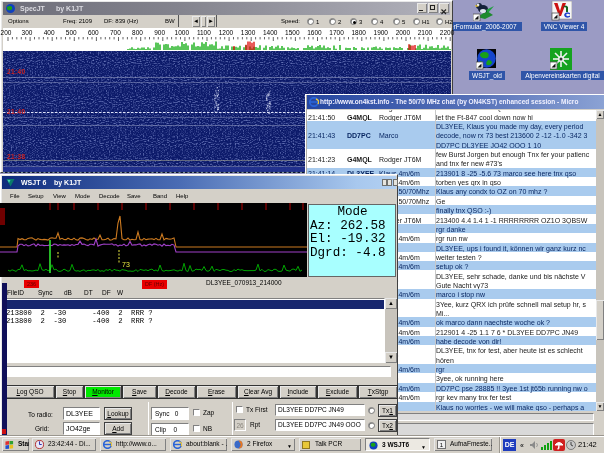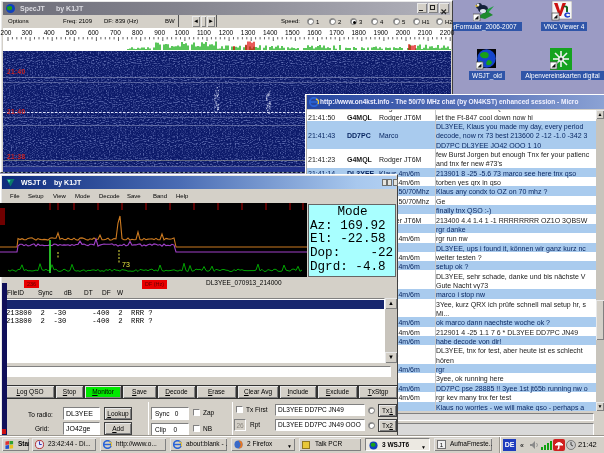--- a/index.html
+++ b/index.html
@@ -553,23 +553,22 @@
       <polyline points="0,49 17,49 18,42.8 20,41.2 22,41.3 24,42.7 26,41.6 28,42.9 30,42.5 32,41.5 34,40.8 36,43.1 38,41.0 40,42.5 42,42.0 44,42.6 46,42.5 48,42.4 50,42.0 52,42.7 54,41.0 56,41.3 58,42.5 60,41.5 62,42.2 64,41.9 66,42.1 68,41.8 70,42.6 72,41.6 74,42.5 76,41.5 78,41.4 80,38.0 82,41.3 84,41.1 86,42.1 88,42.6 90,41.2 92,41.3 94,42.0 96,36.0 98,43.1 100,42.1 102,41.5 104,41.0 106,41.3 108,41.3 110,41.2 112,40.8 114,42.1 116,41.5 118,43.1 120,42.1 122,42.5 124,41.1 126,42.9 128,42.0 130,38.5 132,42.2 134,41.9 136,41.9 138,41.2 140,40.9 142,43.1 144,41.9 146,42.8 148,41.8 150,41.0 152,42.3 154,40.9 156,41.2 158,42.2 160,41.5 162,43.2 164,41.1 166,42.6 168,42.3 170,42.7 172,41.3 174,42.1 176,49 307,49" fill="none" stroke="#a040c8" stroke-width="1.1"></polyline>
       <polyline points="8,67.1 10,68.2 12,66.8 14,67.5 16,68.4 18,66.5 20,66.4 22,61.8 24,67.5 26,66.6 28,67.8 30,67.7 32,68.0 34,67.7 36,67.1 38,67.6 40,60.7 42,66.8 44,67.4 46,66.3 48,67.7 50,67.3 52,61.7 54,66.8 56,66.2 58,68.1 60,68.4 62,67.7 64,66.1 66,67.2 68,68.3 70,67.5 72,61.4 74,66.8 76,68.1 78,67.7 80,68.4 82,67.4 84,66.8 86,68.4 88,67.3 90,67.6 92,67.0 94,66.9 96,67.6 98,66.5 100,68.3 102,67.7 104,68.4 106,66.6 108,67.4 110,66.2 112,68.3 114,66.3 116,67.2 118,67.3 120,68.1 122,66.6 124,67.0 126,67.3 128,68.2 130,68.0 132,68.3 134,68.1 136,66.7 138,68.5 140,66.4 142,66.9 144,67.4 146,66.8 148,67.7 150,66.6 152,66.1 154,67.8 156,67.0 158,68.1 160,62.0 162,67.5 164,68.2 166,67.3 168,67.8 170,67.6 172,67.2 174,66.8 176,67.6 178,68.1 180,67.0 182,67.8 184,60.3 186,67.6 188,68.5 190,62.5 192,68.2 194,67.7 196,66.1 198,66.7 200,66.4 202,67.4 204,63.5 206,67.5 208,68.3 210,67.2 212,63.2 214,68.3 216,66.4 218,66.9 220,67.6 222,66.6 224,66.5 226,67.2 228,67.4 230,68.5 232,68.4 234,66.7 236,67.7 238,66.1 240,67.2 242,66.7 244,67.5 246,67.6 248,67.7 250,67.6 252,67.6 254,67.6 256,67.1 258,61.2 260,67.9 262,66.3 264,68.4 266,68.3 268,66.6 270,67.2 272,67.9 274,66.3 276,66.4 278,68.2 280,68.4 282,68.0 284,62.1 286,67.1 288,67.7 290,68.1 292,66.3 294,66.1 296,67.4 298,63.3 300,68.3 302,67.0" fill="none" stroke="#00a400" stroke-width="1"></polyline>
       <line x1="50" y1="37" x2="50" y2="70" stroke="#30e830" stroke-width="1.6"></line>
       <line x1="58" y1="49" x2="58" y2="55" stroke="#e8e840" stroke-width="1" stroke-dasharray="2,1.5"></line>
       <line x1="119" y1="47" x2="119" y2="60" stroke="#e8e840" stroke-width="1" stroke-dasharray="2,1.5"></line>
       <text x="122" y="64" fill="#e8e840" font-size="7" font-family="Liberation Sans">73</text>
     </svg>
 <div style="position:absolute;left:308px;top:204px;width:88px;height:73px;background:#a8ffff;border:1px solid #666;"></div>
 <div style="position:absolute;left:310px;top:206px;width:85px;height:70px;font-family:'Liberation Mono',monospace;font-size:12.6px;line-height:13.7px;color:#000;">
       <div style="text-align:center;">Mode</div>
-      <div>Az: 169.92</div>
-      <div>El: -22.58</div>
-      <div>Dop:&nbsp;&nbsp;&nbsp;&nbsp;-22</div>
+      <div>Az: 262.58</div>
+      <div>El: -19.32</div>
       <div>Dgrd: -4.8</div>
     </div>
 <div style="position:absolute;left:24px;top:280px;width:15px;height:8px;background:#e80000;font-size:5.5px;line-height:8px;color:#600;text-align:center;">236</div>
 <div style="position:absolute;left:142px;top:280px;width:25px;height:9px;background:#e80000;font-size:5.5px;line-height:9px;color:#600;text-align:center;white-space:nowrap;">DF (Hz)</div>
 <div style="position:absolute;left:206px;top:279px;font-size:6.5px;line-height:8.5px;color:#000;white-space:nowrap;">DL3YEE_070913_214000</div>
 <div style="position:absolute;left:7px;top:289px;font-size:6.5px;line-height:8.5px;color:#000;white-space:nowrap;">FileID</div>
 <div style="position:absolute;left:38px;top:289px;font-size:6.5px;line-height:8.5px;color:#000;white-space:nowrap;">Sync</div>
 <div style="position:absolute;left:64px;top:289px;font-size:6.5px;line-height:8.5px;color:#000;white-space:nowrap;">dB</div>
 <div style="position:absolute;left:84px;top:289px;font-size:6.5px;line-height:8.5px;color:#000;white-space:nowrap;">DT</div>
 <div style="position:absolute;left:102px;top:289px;font-size:6.5px;line-height:8.5px;color:#000;white-space:nowrap;">DF</div>

